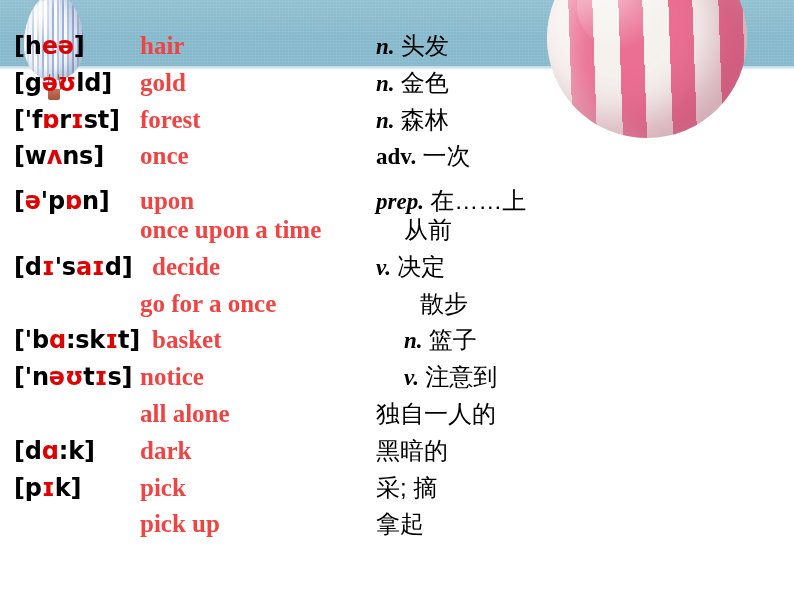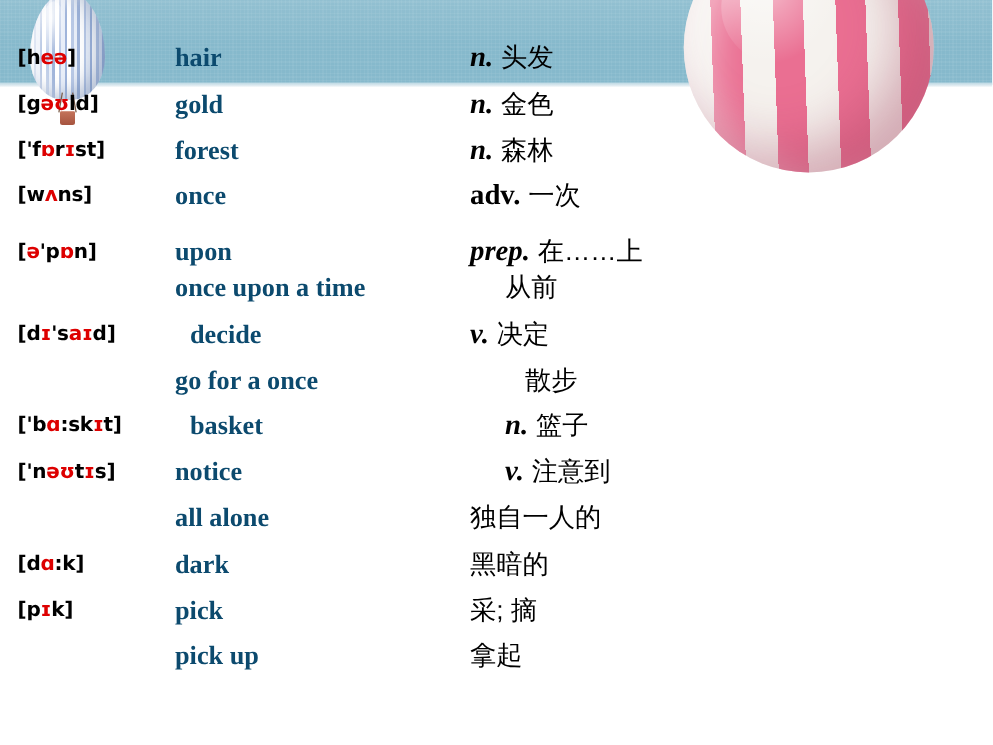--- a/index.html
+++ b/index.html
@@ -137,39 +137,39 @@
     height: 37px;
     display: block;
   }
   .col-phon {
     position: absolute;
     left: 14px;
     top: 0;
     width: 130px;
     font-family: "DejaVu Sans", sans-serif;
     font-weight: bold;
-    font-size: 16px;
+    font-size: 24px;
     line-height: 32px;
     color: #000000;
     white-space: nowrap;
     letter-spacing: -0.2px;
   }
   .col-phon .v {
     color: #dd0000;
   }
   .col-word {
     position: absolute;
     left: 140px;
     top: 0;
     width: 250px;
     font-family: "Liberation Serif", serif;
     font-weight: bold;
-    font-size: 21px;
+    font-size: 25px;
     line-height: 32px;
-    color: #0c4a6e;
+    color: #ef4444;
     white-space: nowrap;
   }
   .col-word.indent-1 { left: 152px; }
   .col-cn {
     position: absolute;
     left: 376px;
     top: 0;
     width: 400px;
     font-family: "Liberation Serif", serif;
     font-size: 25px;
@@ -183,21 +183,21 @@
     font-family: "Liberation Serif", serif;
     font-weight: bold;
     font-style: italic;
     font-size: 23px;
   }
   .pos.upright {
     font-style: normal;
   }
   .cn {
     font-family: "Liberation Sans", sans-serif;
-    font-size: 21px;
+    font-size: 24px;
   }
 
   
   .vrow.on-banner .col-phon,
   .vrow.on-banner .col-word,
   .vrow.on-banner .col-cn {
     mix-blend-mode: normal;
   }
 </style>
 </head>

